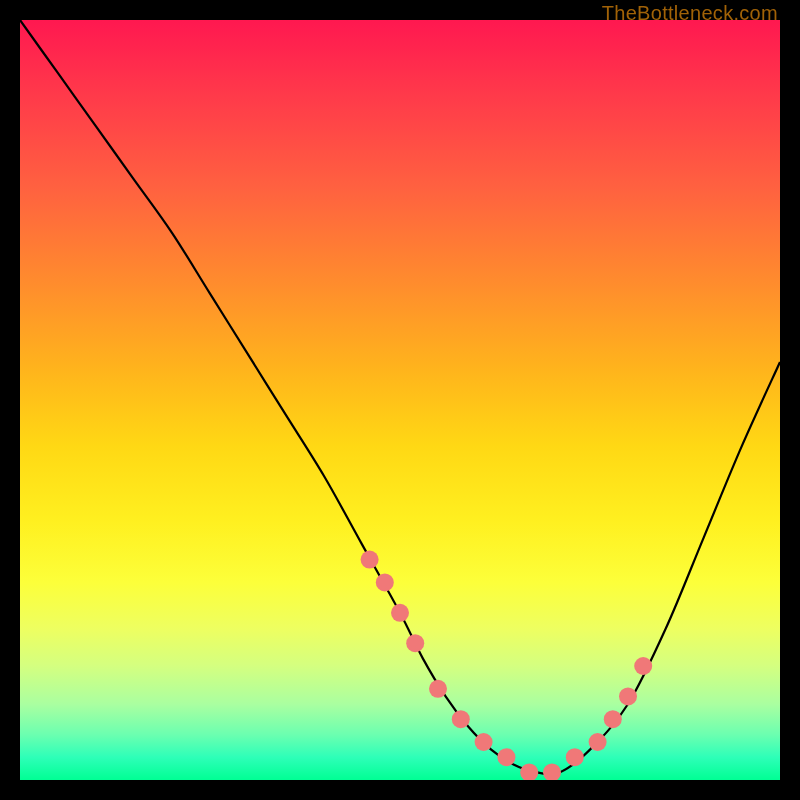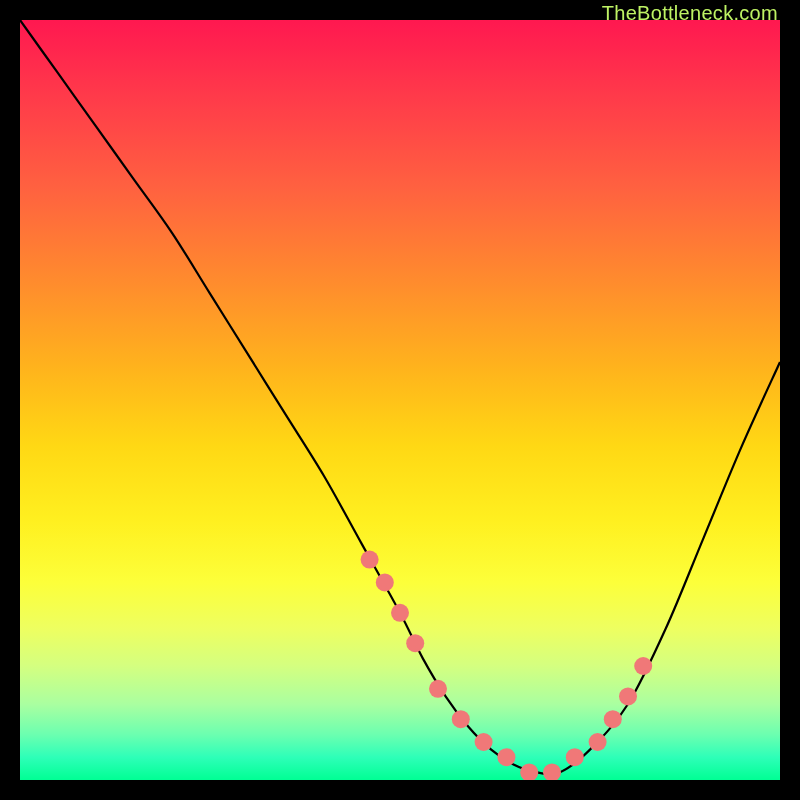--- a/index.html
+++ b/index.html
@@ -32,21 +32,21 @@
       #2effb8 97%,
       #00ff94 100%
     );
   }
   .attribution {
     position: absolute;
     top: 2px;
     right: 22px;
     font-family: Arial, Helvetica, sans-serif;
     font-size: 20px;
-    color: #bef264;
+    color: #a16207;
     letter-spacing: 0.3px;
   }
   svg.curve {
     position: absolute;
     left: 0;
     top: 0;
     width: 760px;
     height: 760px;
   }
 </style>

